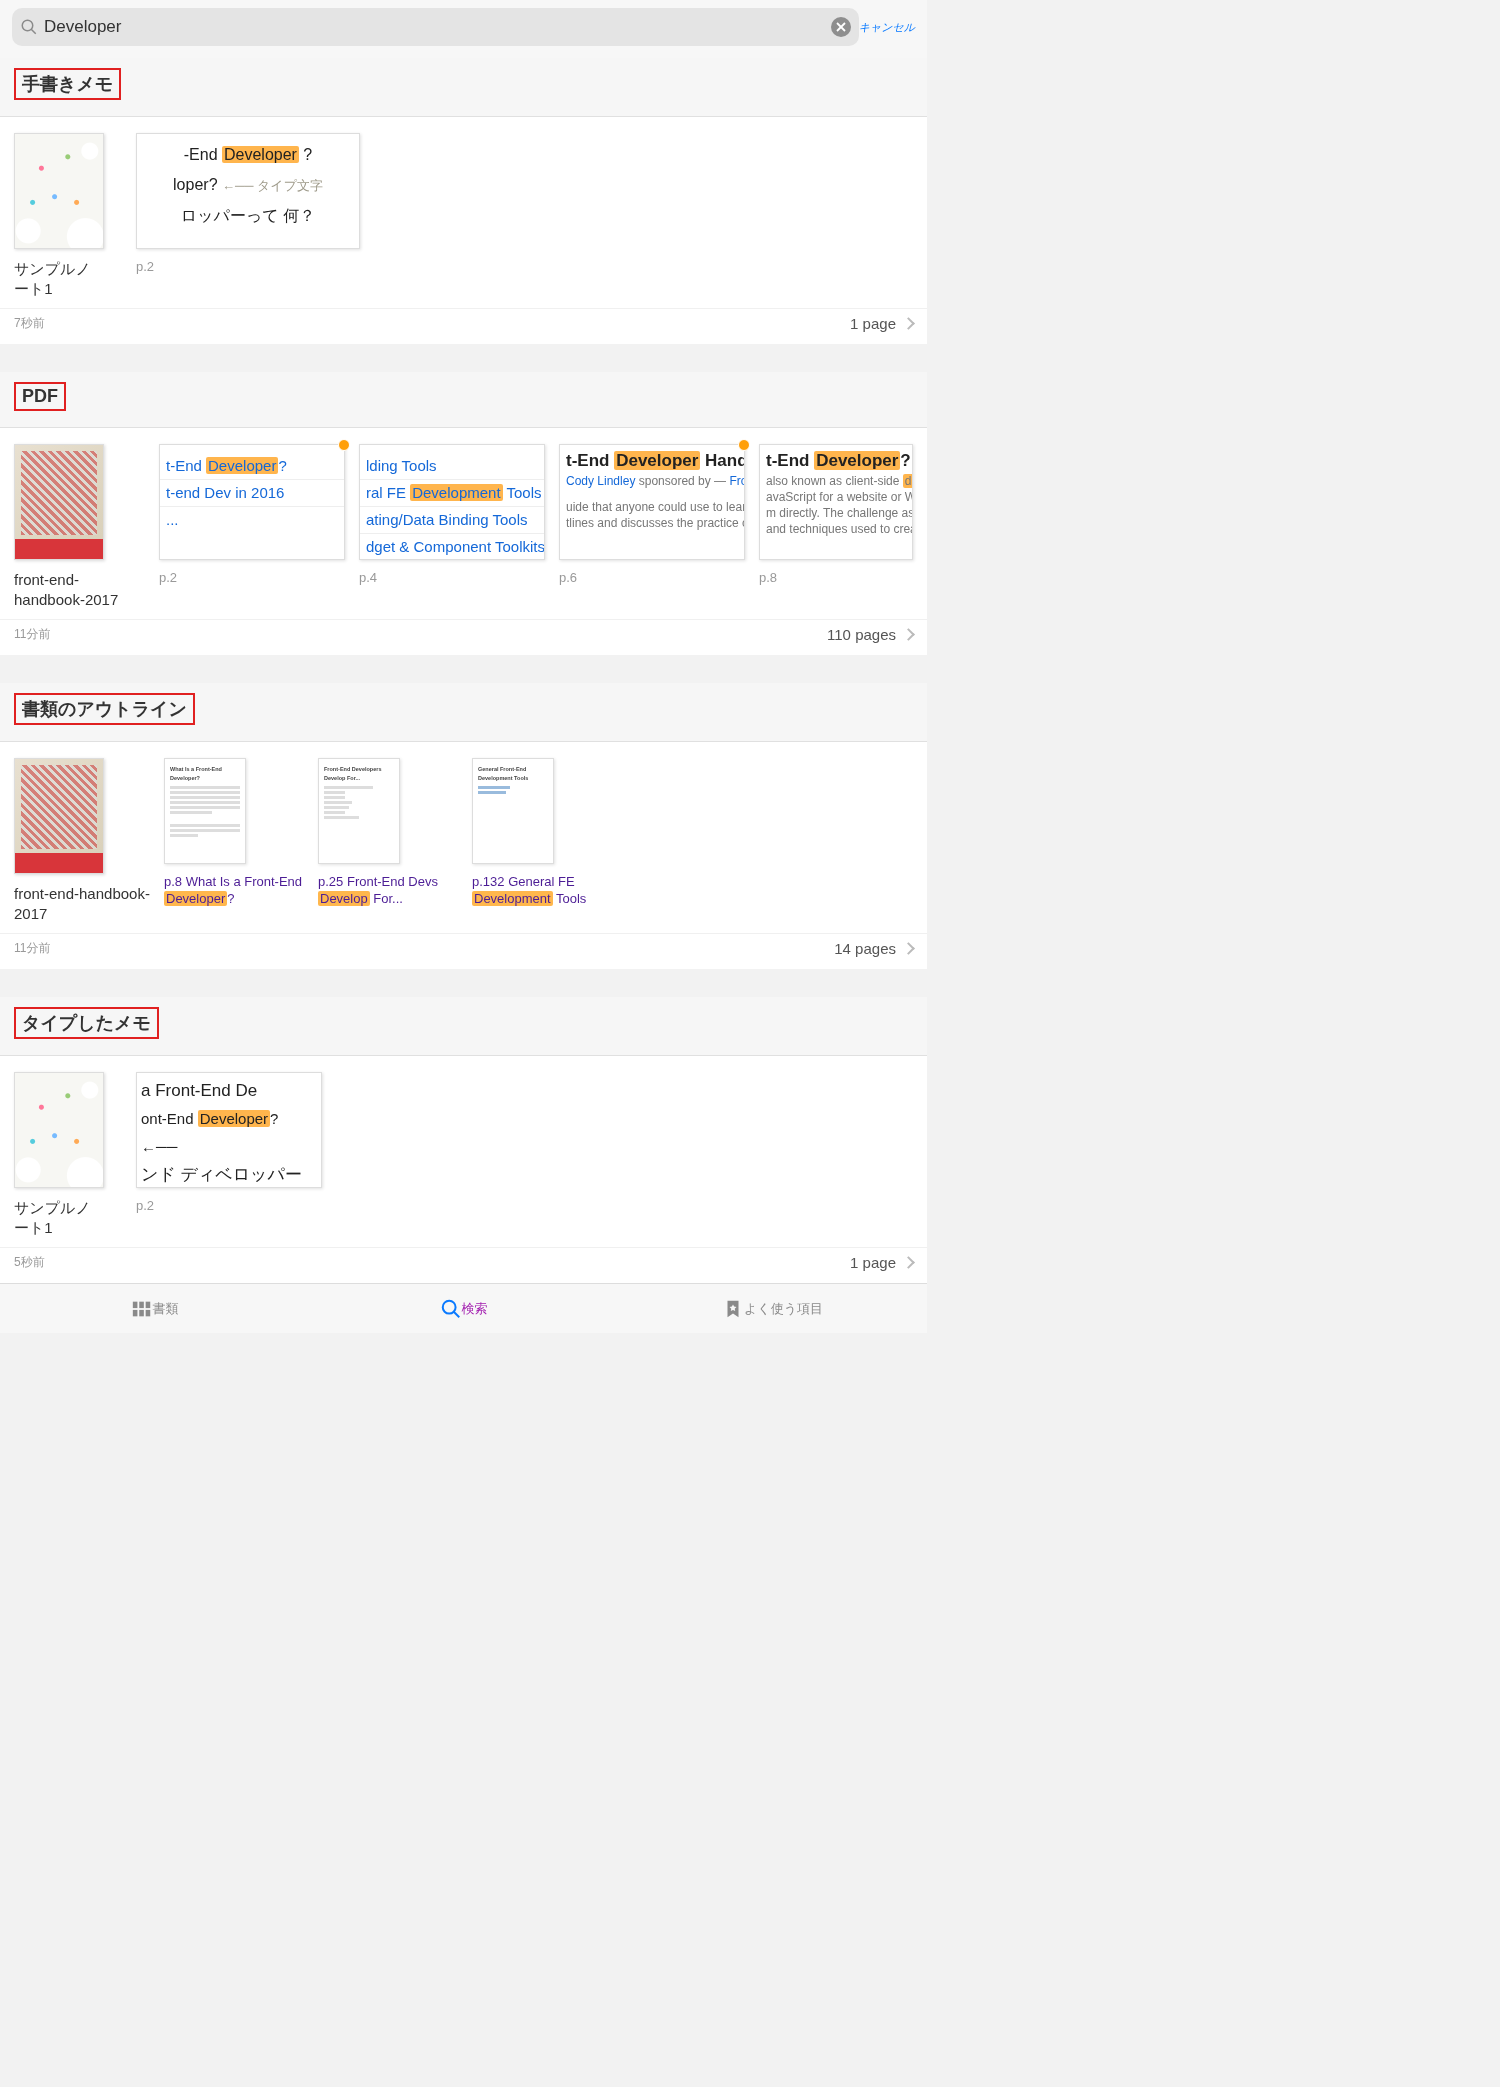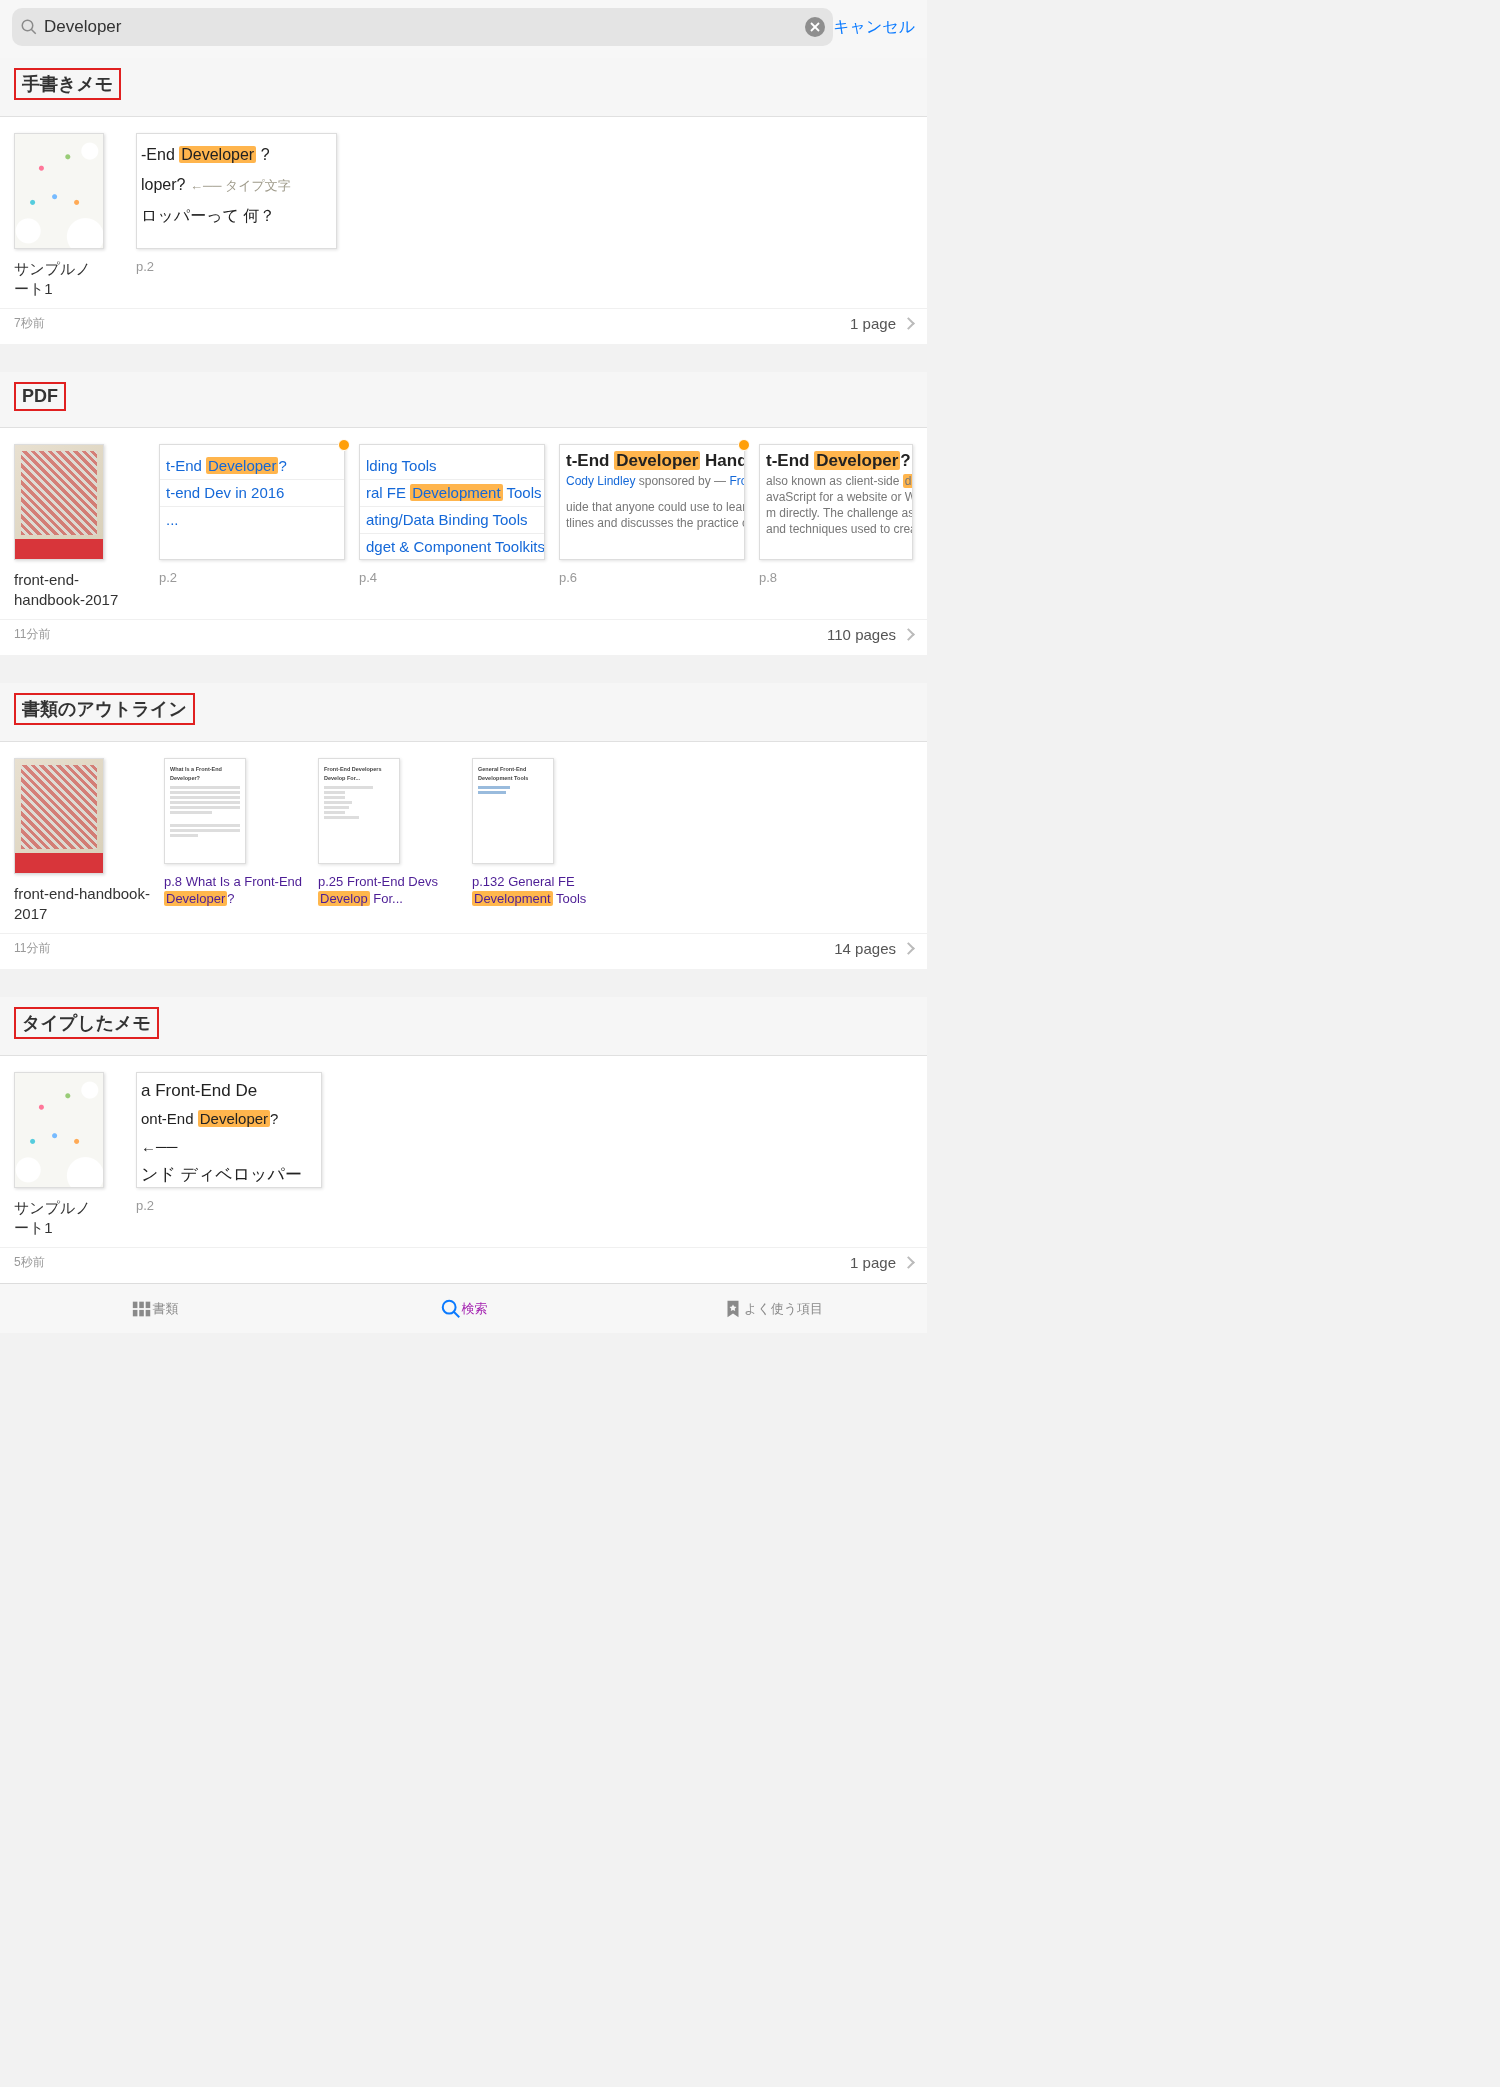--- a/index.html
+++ b/index.html
@@ -2,21 +2,21 @@
 <html><head>
 <meta charset="utf-8">
 <style>
 * { margin:0; padding:0; box-sizing:border-box; font-family:-apple-system,"Hiragino Sans","Hiragino Kaku Gothic ProN",sans-serif; }
 html,body { width:927px; background:#f2f2f2; color:#222; }
 .searchbar { display:flex; align-items:center; padding:8px 12px 12px; background:#f7f7f7; }
 .searchfield { flex:1; display:flex; align-items:center; background:#e4e4e4; border-radius:10px; height:38px; padding:0 8px; }
 .search-icon { width:18px; height:18px; margin-right:6px; }
 .searchfield input { flex:1; border:none; background:transparent; font-size:17px; color:#333; outline:none; }
 .clear-btn { width:20px; height:20px; border-radius:50%; background:#8e8e8e; display:flex; align-items:center; justify-content:center; cursor:pointer; }
-.cancel { color:#0a7aff; font-size:16px; margin-left:0; cursor:pointer; }
+.cancel { color:#0a7aff; font-size:11px; margin-left:0; cursor:pointer;font-style:italic; }
 .section-header { padding:10px 14px 16px; border-bottom:1px solid #e0e0e0; background:#f6f6f6; }
 .section-header .tag { display:inline-block; border:2px solid #e02020; padding:2px 6px; font-size:18px; font-weight:600; color:#333; }
 .section-body { background:#fff; padding:16px 14px 10px; }
 .row { display:flex; gap:32px; align-items:flex-start; }
 .item { width:90px; text-align:left; }
 .thumb { width:90px; height:116px; background:#fafafa; border:1px solid #ddd; box-shadow:1px 1px 3px rgba(0,0,0,.15); position:relative; overflow:hidden; }
 .sample-cover { width:100%; height:100%; background:#f7f7f3; background-image:
 radial-gradient(circle at 15% 85%,#fff 12px,transparent 13px),
 radial-gradient(circle at 80% 90%,#fff 18px,transparent 19px),
 radial-gradient(circle at 85% 15%,#fff 8px,transparent 9px),
@@ -27,21 +27,21 @@
 radial-gradient(circle at 20% 60%,#5cd 2px,transparent 3px); }
 .book-cover { width:100%; height:100%; background:linear-gradient(135deg,#e8e0d0,#d8cfb8); position:relative; }
 .book-cover::before{content:"";position:absolute;inset:6px 6px 24px;background:repeating-linear-gradient(45deg,#c44,#c44 3px,#ddd 3px,#ddd 6px),repeating-linear-gradient(-45deg,#4a8,#4a8 3px,transparent 3px,transparent 8px);opacity:.6;}
 .book-cover::after{content:"";position:absolute;bottom:0;left:0;right:0;height:20px;background:#d8353a;}
 .pdfpage { width:100%; height:100%; background:#fff; padding:6px 5px; font-size:5px; color:#888; line-height:1.6; }
 .pdfpage .hd { font-size:5.5px; font-weight:700; color:#444; margin-bottom:3px; }
 .pdfpage .ln { height:3px; background:#ddd; margin:2px 0; }
 .item .title { font-size:15px; color:#333; margin-top:10px; line-height:1.3; word-break:break-word; }
 .snippet { position:relative; }
 .snippet .card { border:1px solid #ddd; box-shadow:1px 1px 3px rgba(0,0,0,.12); background:#fff; overflow:hidden; }
-.hand-card { width:201px; height:116px; background:#faf7eb; background-image:linear-gradient(#e5e0c8 1px,transparent 1px),linear-gradient(90deg,#e5e0c8 1px,transparent 1px); background-size:28px 28px; padding:6px 4px; font-family:"Comic Sans MS","Bradley Hand",cursive; font-size:16px; color:#222; line-height:30px; }
+.hand-card { width:224px; height:116px; background:#faf7eb; background-image:linear-gradient(#e5e0c8 1px,transparent 1px),linear-gradient(90deg,#e5e0c8 1px,transparent 1px); background-size:28px 28px; padding:6px 4px; font-family:"Comic Sans MS","Bradley Hand",cursive; font-size:16px; color:#222; line-height:30px;text-align:center; }
 .hand-card2 { width:186px; height:116px; background:#faf7eb; background-image:linear-gradient(#e5e0c8 1px,transparent 1px),linear-gradient(90deg,#e5e0c8 1px,transparent 1px); background-size:28px 28px; padding:4px 4px; font-family:"Comic Sans MS","Bradley Hand",cursive; font-size:17px; color:#222; line-height:28px; }
 .hl { background:#ffb54d; padding:0 2px; border-radius:2px; }
 .gray { color:#9e9a8a; font-size:13px; }
 .pgl { font-size:13px; color:#999; margin-top:10px; }
 .pdf-card { width:186px; height:116px; padding:8px 6px; font-size:15px; line-height:26px; color:#1468d8; overflow:hidden; white-space:nowrap; position:relative; }
 .pdf-card .divider{border-top:1px solid #eee;margin:0 -6px;}
 .pdf-card.small { font-size:12px; line-height:16px; color:#777; }
 .pdf-card.small .h { font-size:17px; color:#222; font-weight:600; margin-bottom:4px; }
 .pdf-card.small a { color:#1468d8; text-decoration:none; }
 .dot { position:absolute; top:-5px; right:-5px; width:12px; height:12px; border-radius:50%; background:#ff9f0a; border:1px solid #fff; }

